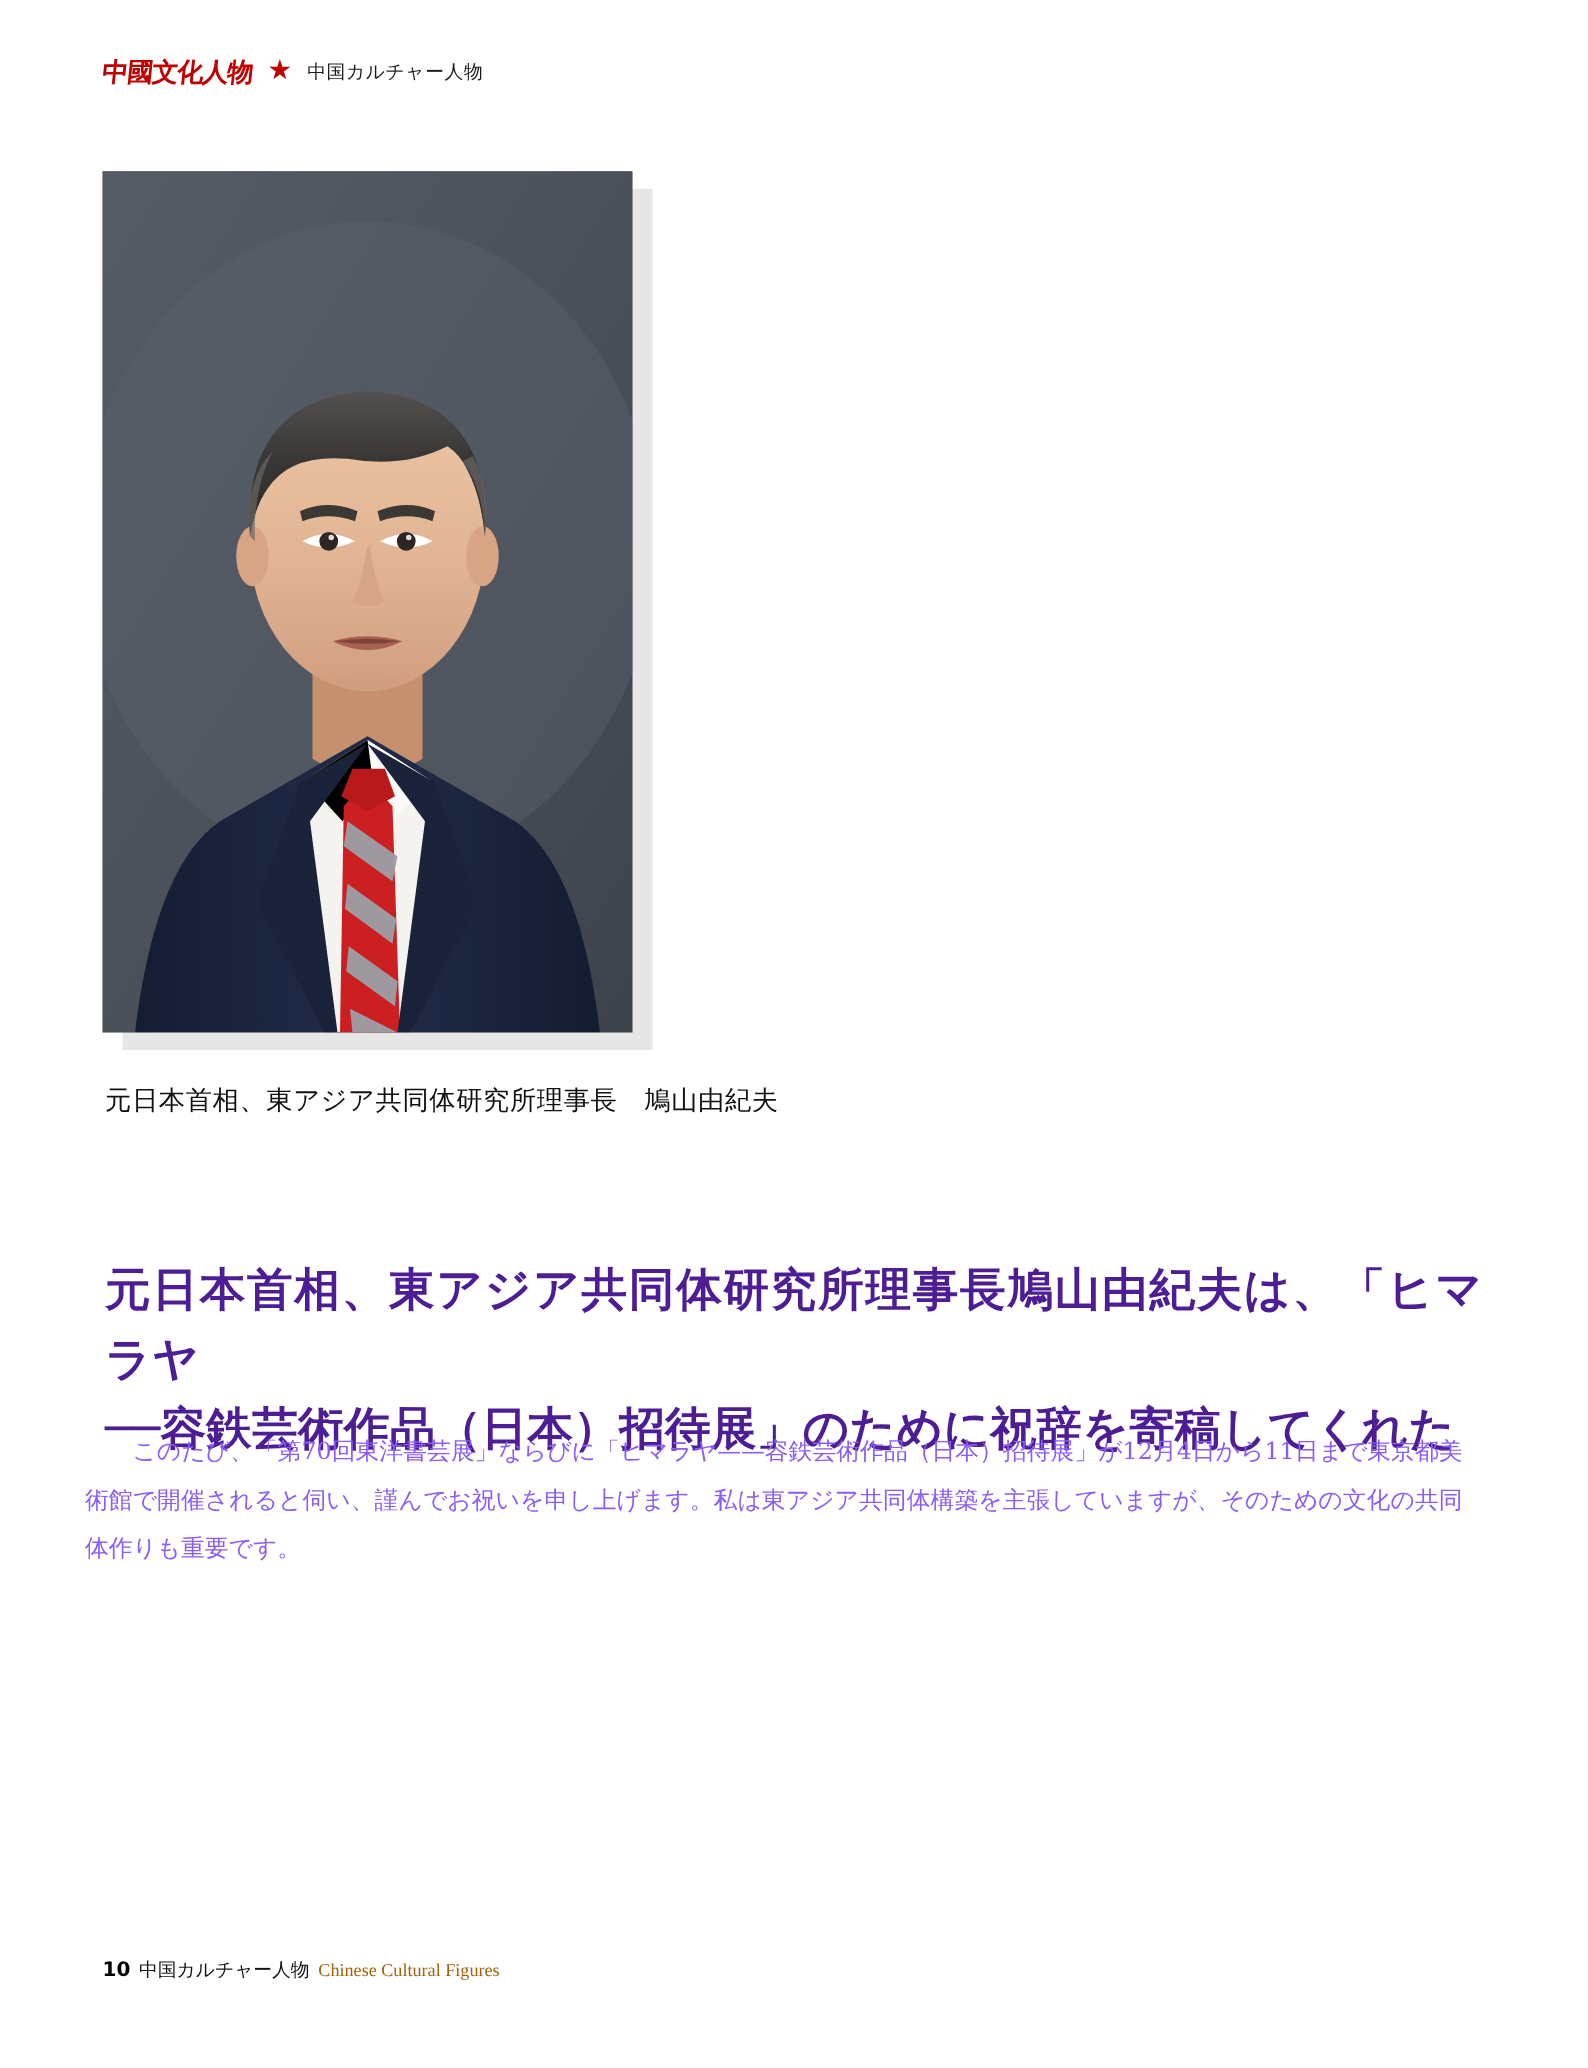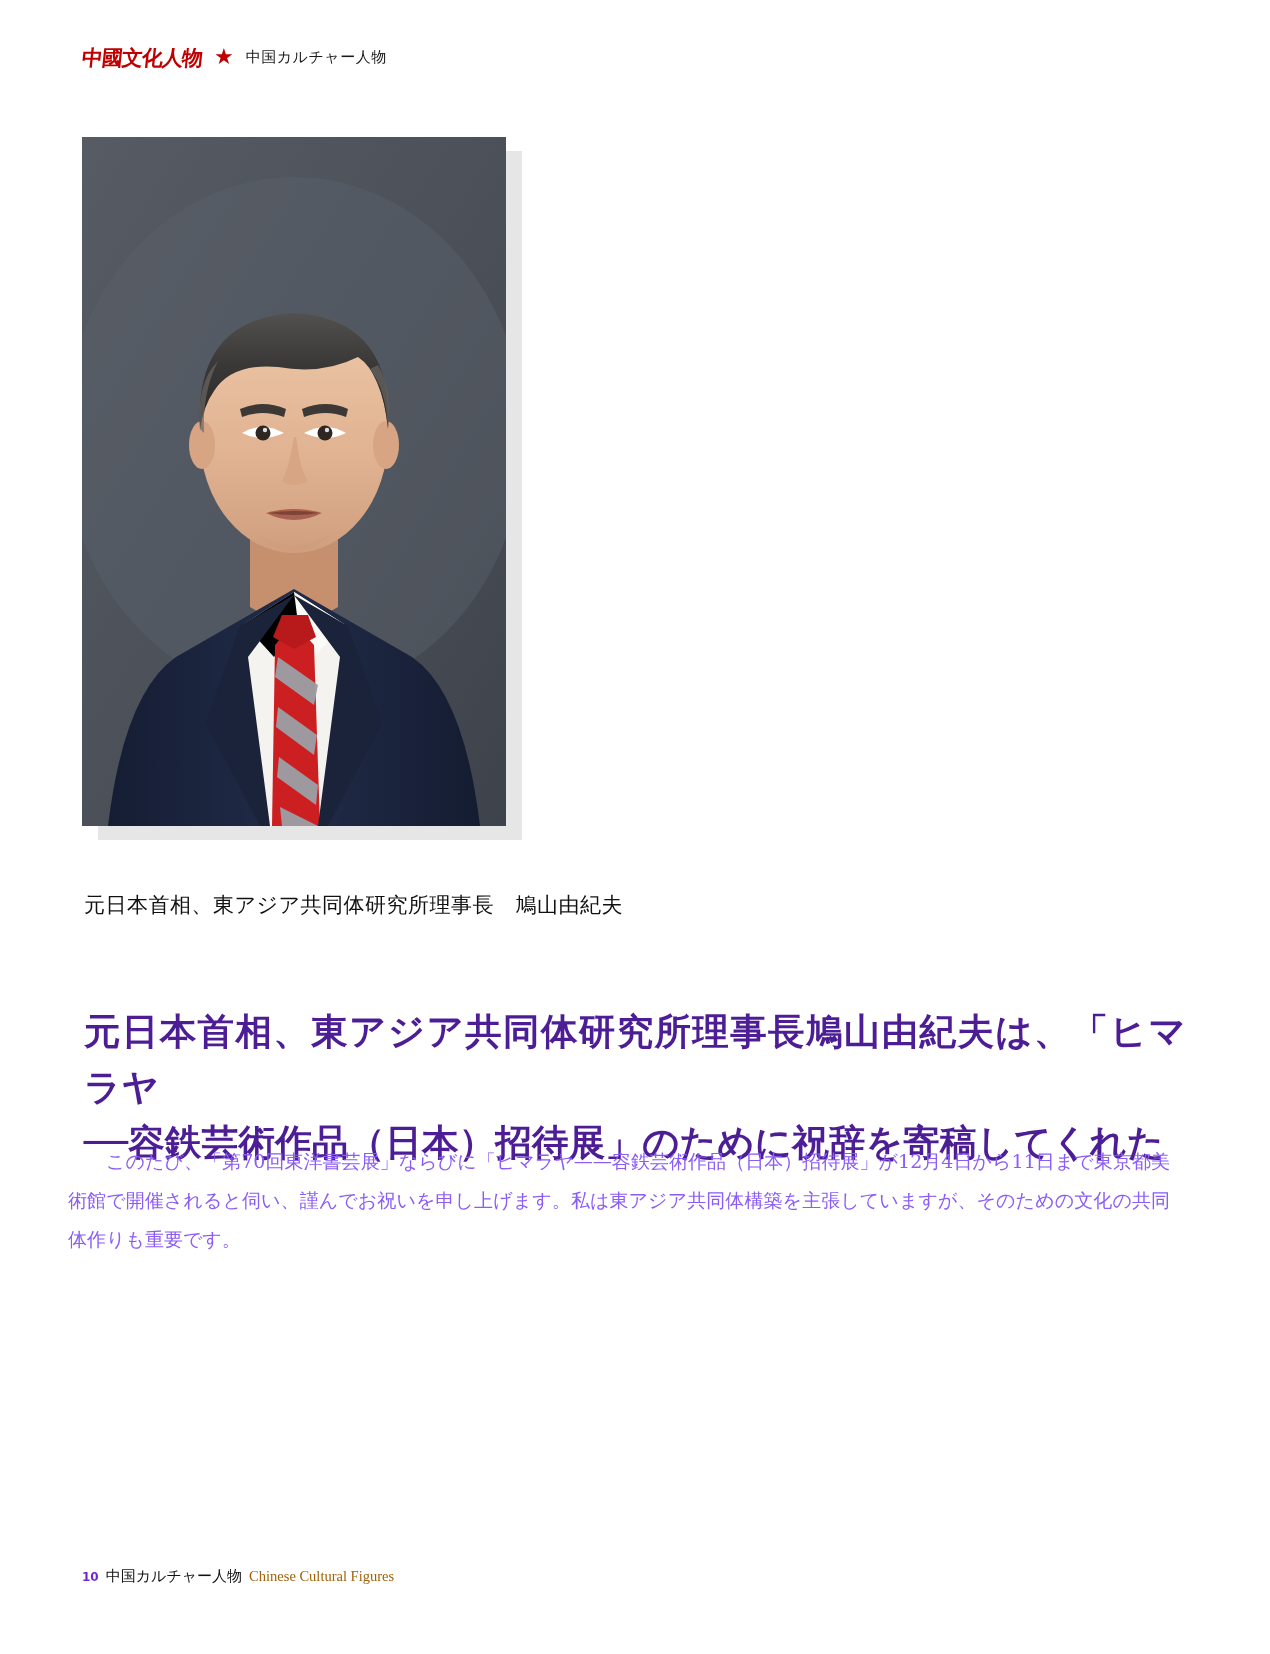--- a/index.html
+++ b/index.html
@@ -73,21 +73,20 @@
   }
   .portrait svg { display: block; }
 
   .caption {
     position: absolute;
     left: 84px;
     top: 866px;
     font-size: 21px;
     letter-spacing: 0.5px;
     color: #111;
-    margin-top: 25px;
   }
 
   
   .headline {
     position: absolute;
     left: 84px;
     top: 980px;
     width: 1102px;
     font-family: "DejaVu Serif", "Liberation Serif", serif;
     font-weight: bold;
@@ -121,22 +120,22 @@
   .footer {
     position: absolute;
     left: 82px;
     bottom: 68px;
     display: flex;
     align-items: baseline;
     gap: 7px;
   }
   .footer-page {
     font-weight: bold;
-    font-size: 12px;
-    color: #6d28d9;
+    font-size: 16px;
+    color: #000000;
   }
   .footer-jp {
     font-size: 15px;
     color: #111;
   }
   .footer-en {
     font-size: 14.5px;
     color: #a16207;
     font-family: "Liberation Serif", "DejaVu Serif", serif;
   }

